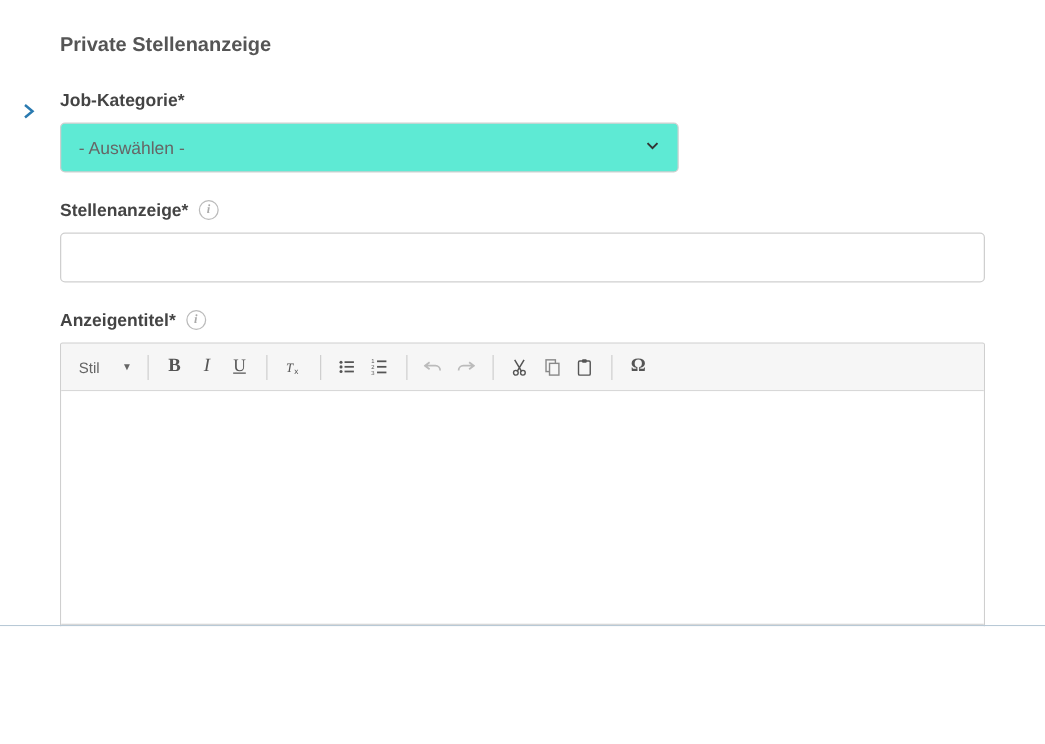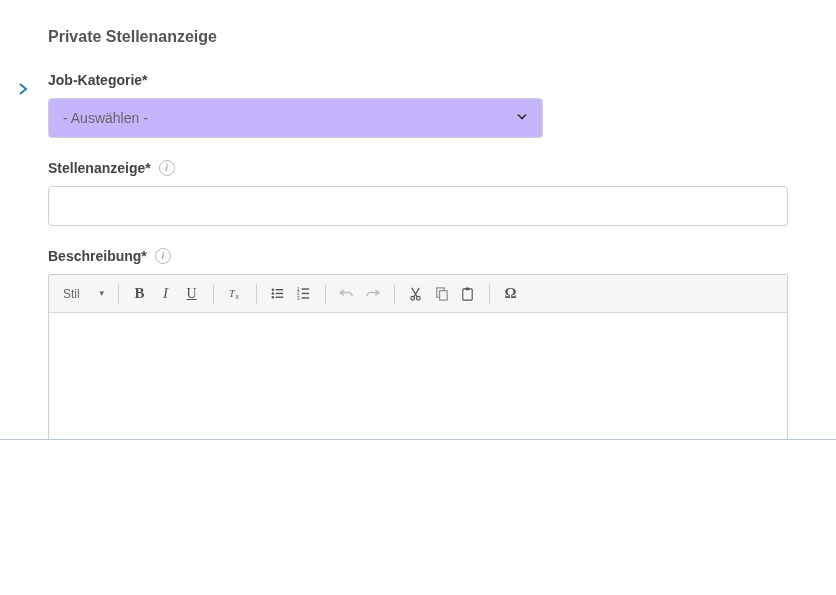--- a/index.html
+++ b/index.html
@@ -4,21 +4,21 @@
 <style>
   * { box-sizing: border-box; margin: 0; padding: 0; }
   body {
     font-family: -apple-system, BlinkMacSystemFont, "Segoe UI", Arial, sans-serif;
     background: #fff;
     color: #333;
     font-size: 14px;
   }
   .page {
     width: 836px;
-    height: 440px;
+    height: 501px;
     position: relative;
     padding: 28px 48px 0 48px;
   }
   .expand-chevron {
     position: absolute;
     left: 18px;
     top: 82px;
     color: #2a7ab0;
     font-weight: bold;
   }
@@ -59,21 +59,21 @@
     width: 495px;
   }
   .select-input {
     width: 100%;
     height: 40px;
     border: 1px solid #cfcfcf;
     border-radius: 4px;
     padding: 0 36px 0 14px;
     font-size: 14px;
     color: #666;
-    background: #c4b5fd;
+    background: #5eead4;
     display: flex;
     align-items: center;
     cursor: pointer;
   }
   .select-caret {
     position: absolute;
     right: 14px;
     top: 50%;
     transform: translateY(-50%);
     color: #444;
@@ -190,21 +190,21 @@
   <div class="field">
     <div class="field-label">
       <span>Stellenanzeige*</span>
       <span class="info-icon">i</span>
     </div>
     <input type="text" class="text-input" value="" style="">
   </div>
 
   <div class="field" style="margin-bottom:0;">
     <div class="field-label">
-      <span>Beschreibung*</span>
+      <span>Anzeigentitel*</span>
       <span class="info-icon">i</span>
     </div>
     <div class="rte-wrap">
       <div class="rte-toolbar">
 
         <div class="tb-style">
           <span>Stil</span>
           <span class="caret-sm">▼</span>
         </div>
 

